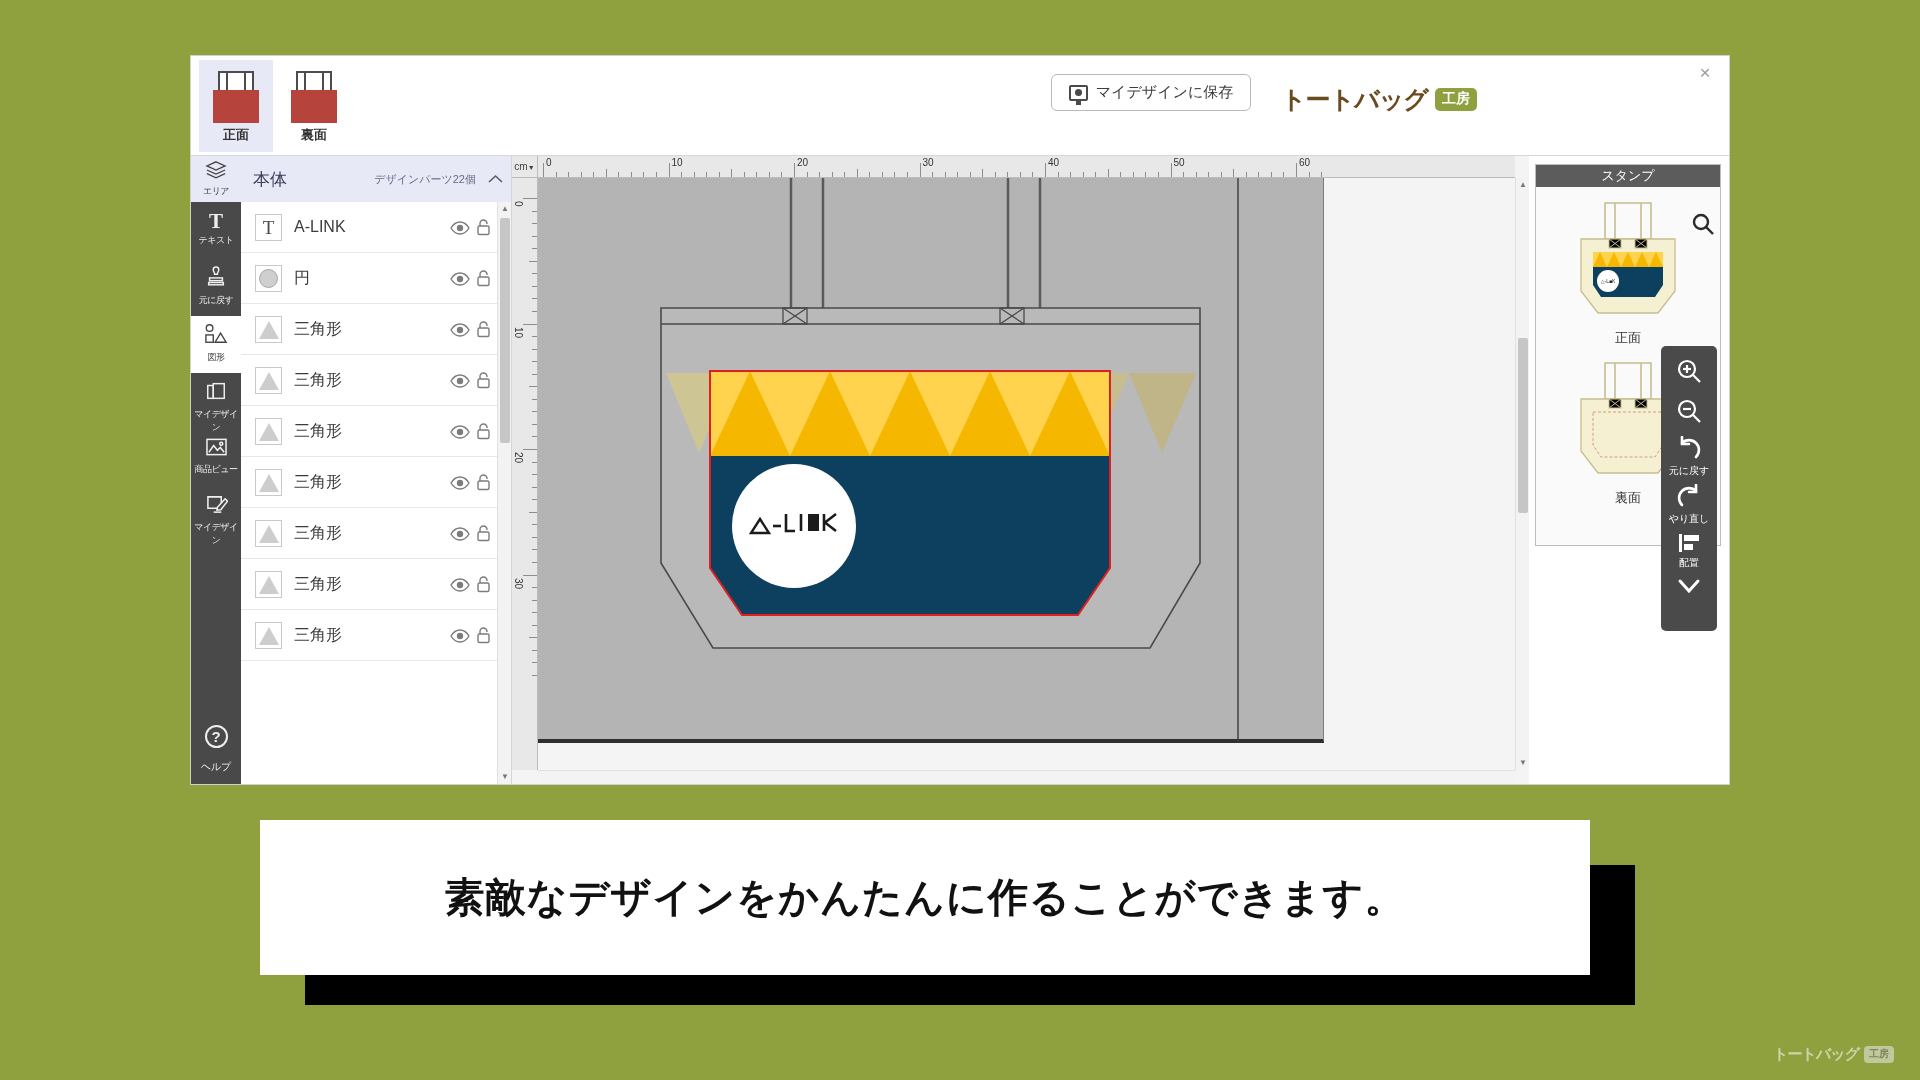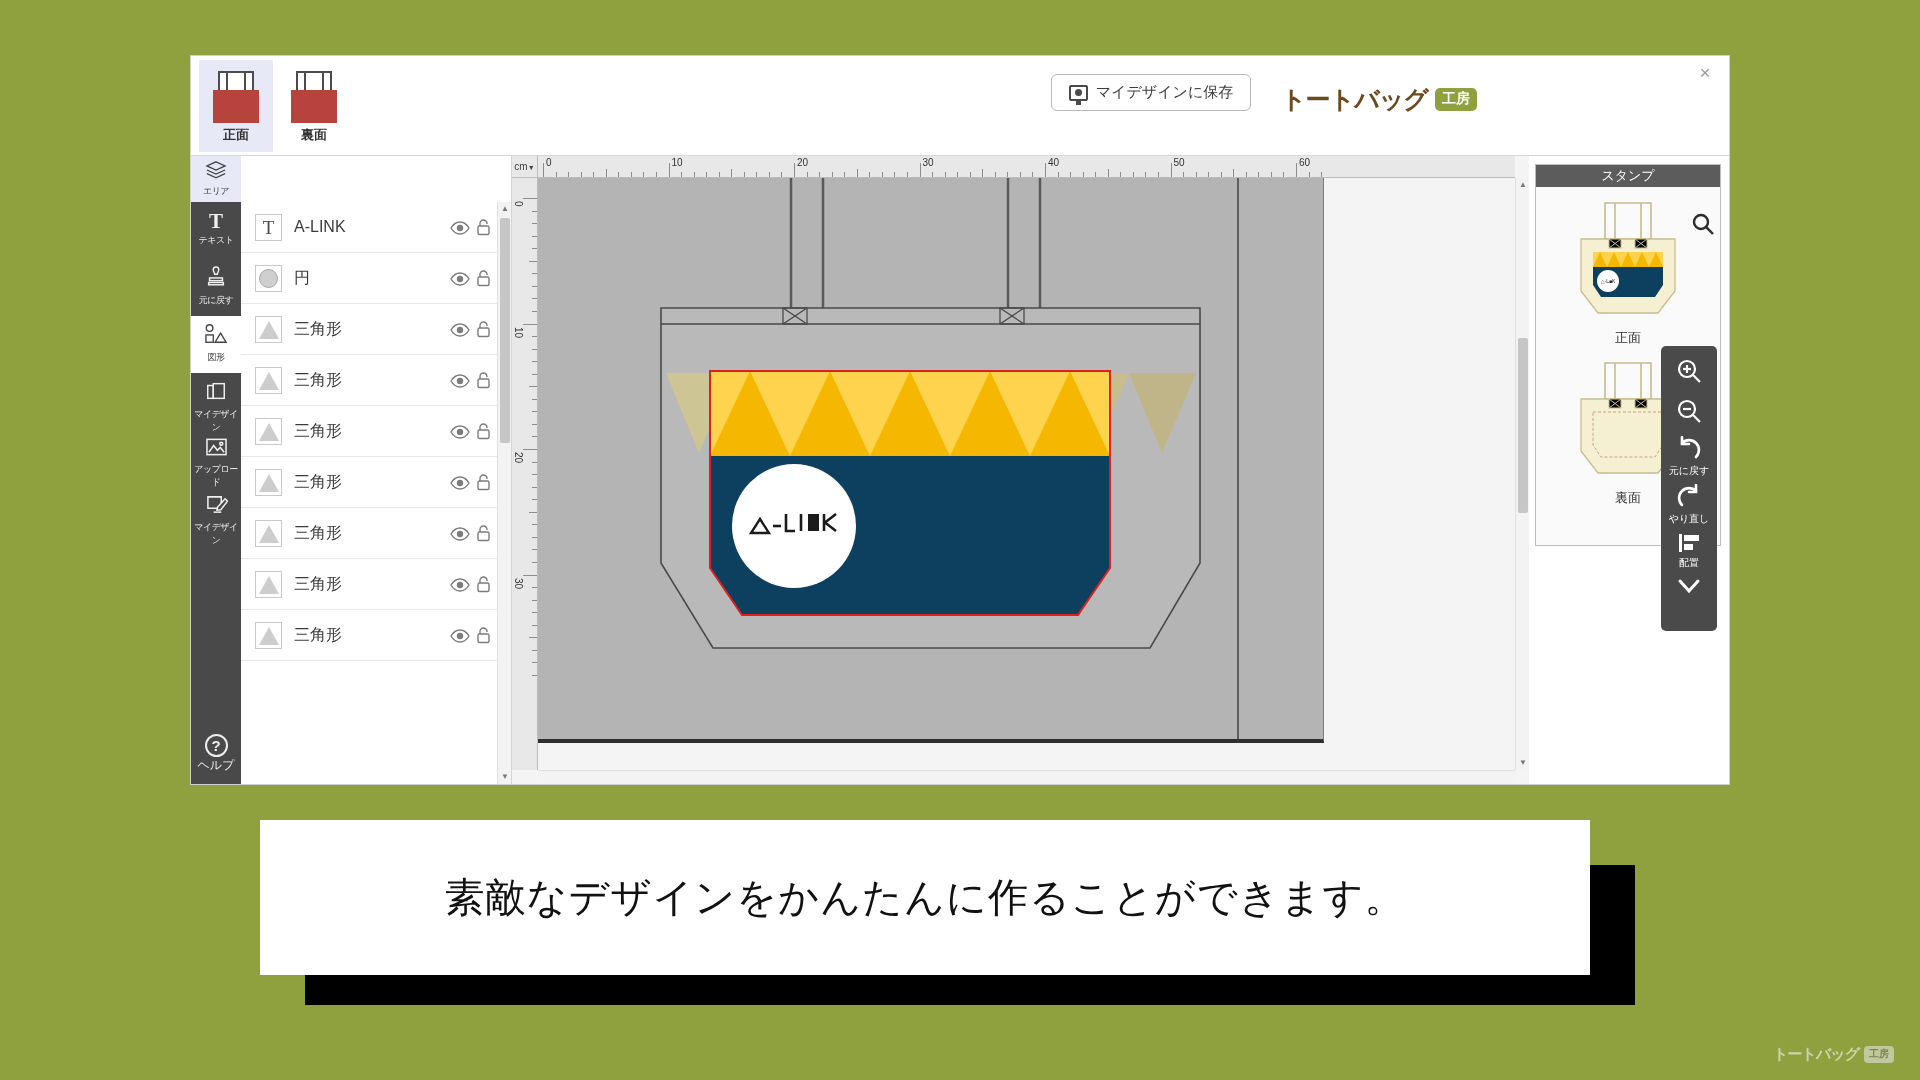--- a/index.html
+++ b/index.html
@@ -120,21 +120,21 @@
   #rail-area { background:#e8e9f7; color:#444; height: 46px; padding-top: 4px;}
   #rail-area .rg { font-size: 19px; line-height: 20px; }
   #rail-help {
     position: absolute; bottom: 10px; left: 0; width: 50px; text-align: center; color: #efefef;
     cursor: pointer;
   }
   #rail-help .circ {
     width: 23px; height: 23px; border: 2px solid #efefef; border-radius: 50%;
     margin: 0 auto; font-size: 15px; font-weight: bold; line-height: 20px;
   }
-  #rail-help .rl { font-size: 12px; display: block; }
+  #rail-help .rl { font-size: 10px; display: block; margin-top: 12px; }
 
   
   #layer-panel {
     position: absolute; left: 50px; top: 100px; width: 271px; bottom: 0;
     background: #fff; border-right: 1px solid #d5d5d5;
   }
   #layer-head {
     height: 46px; background: #e8e9f7; display: flex; align-items: center;
     padding: 0 8px 0 12px; gap: 6px;
   }
@@ -258,21 +258,21 @@
   #caption-shadow {
     position: absolute; left: 305px; top: 865px; width: 1330px; height: 140px;
     background: #000;
   }
   #caption-card {
     position: absolute; left: 260px; top: 820px; width: 1330px; height: 155px;
     background: #fff;
     display: flex; align-items: center; justify-content: center;
   }
   #caption-text {
-    font-size: 40px; font-weight: normal; color: #111; letter-spacing: 1px;
+    font-size: 40px; font-weight: bold; color: #111; letter-spacing: 1px;
     font-family: "DejaVu Sans", sans-serif;
   }
 
   #wm {
     position: absolute; right: 26px; bottom: 16px;
     display: flex; align-items: center; gap: 5px; opacity: .55;
   }
   #wm .wm-text { font-size: 15px; font-weight: bold; color: #fff; letter-spacing: -1px;
     font-family: "DejaVu Sans", sans-serif; }
   #wm .wm-badge { background: #e9e9e9; color: #6d6d6d; font-size: 10px; font-weight: bold;
@@ -374,21 +374,21 @@
     <div class="rail-item">
       <span class="rg">
         <svg width="23" height="20" viewBox="0 0 24 21">
             <g fill="none" stroke="#efefef" stroke-width="1.6">
           <rect x="2" y="2.5" width="20" height="16"></rect>
               <path d="M4 16 L9 9 L13 14 L16 11 L20 16"></path>
               <circle cx="17" cy="7" r="1.6"></circle>
         </g>
           </svg>
       </span>
-      <span class="rl">アップロード</span>
+      <span class="rl">商品ビュー</span>
     </div>
     <div class="rail-item">
       <span class="rg">
         <svg width="23" height="21" viewBox="0 0 24 22">
             <g fill="none" stroke="#efefef" stroke-width="1.6">
           <path d="M3 3 h14 v12 H3 Z"></path>
               <path d="M9 19 h8"></path>
               <path d="M13 14 L21 5 l2.5 2.5 L16.5 16.5 L12.5 17 Z" fill="#494949"></path>
         </g>
           </svg>
@@ -396,20 +396,29 @@
       <span class="rl">マイデザイン</span>
     </div>
 
     <div id="rail-help">
       <div class="circ">?</div>
       <span class="rl">ヘルプ</span>
     </div>
   </div>
 
   <div id="layer-panel">
+    <div id="layer-head">
+      <span class="lh-title">本体</span>
+      <span class="lh-count">デザインパーツ22個</span>
+      <span class="lh-caret">
+        <svg width="15" height="10" viewBox="0 0 15 10">
+            <path d="M1 8 L7.5 2 L14 8" fill="none" stroke="#5a5a78" stroke-width="1.6"></path>
+          </svg>
+      </span>
+    </div>
 
     <div id="layer-list">
         <div class="layer-row">
           <div class="layer-thumb">
             <div class="lt-text">T</div>
           </div>
           <div class="layer-name">A-LINK</div>
           <div class="layer-actions">
             <span class="eye-ico">
               <svg width="20" height="14" viewBox="0 0 20 14">

